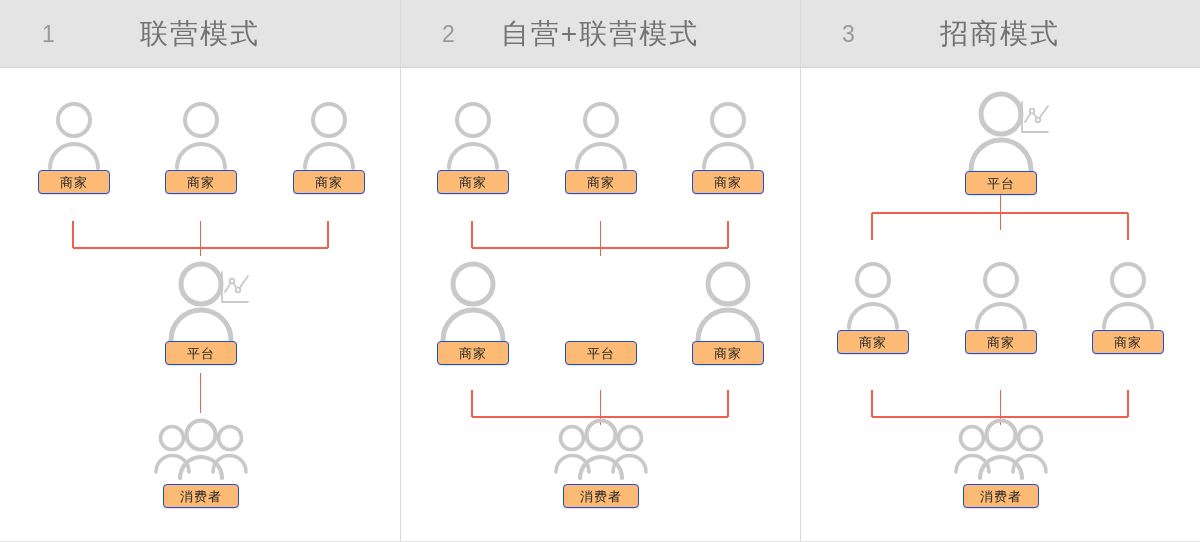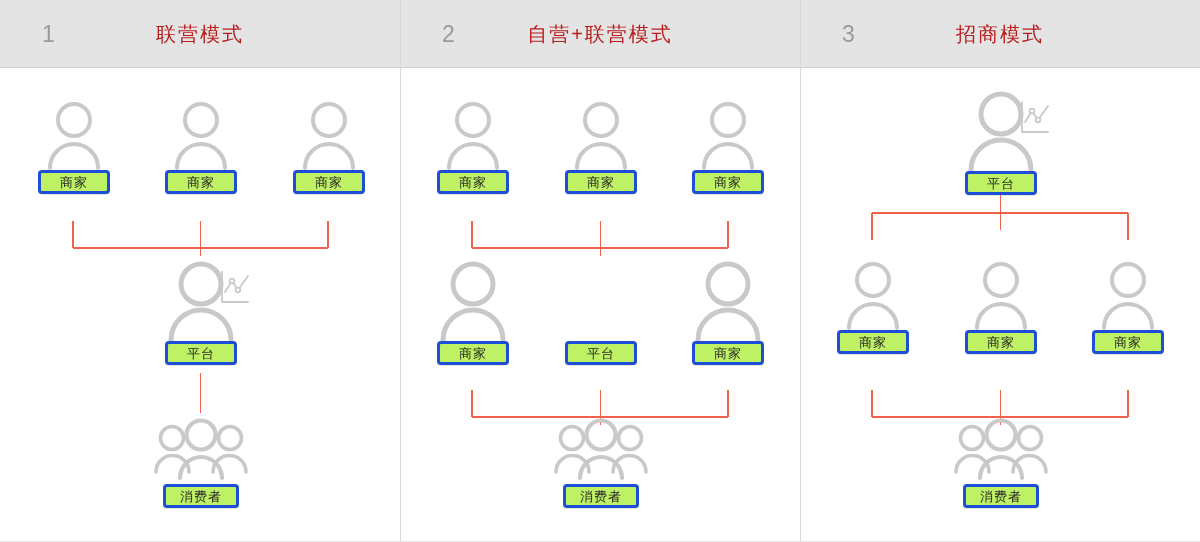--- a/index.html
+++ b/index.html
@@ -27,34 +27,34 @@
   .hdr-inner{
     position:absolute;left:0;top:0;width:400px;height:68px;
     display:flex;align-items:center;justify-content:center;
   }
   .hdr-num{
     color:#9a9a9a;font-size:23px;font-weight:400;
     letter-spacing:1px;
     position:absolute;left:42px;top:50%;transform:translateY(-50%);
   }
   .hdr-title{
-    color:#b91c1c;font-size:20px;font-weight:400;letter-spacing:2px;
+    color:#737373;font-size:28px;font-weight:400;letter-spacing:2px;
     text-align:center;width:100%;
   }
   .hdr-sep{position:absolute;left:0;top:67px;width:400px;height:1px;background:#d2d2d2;}
 
   
   .node{position:absolute;}
   .person{position:absolute;}
   .label{
     position:absolute;
     box-sizing:border-box;
-    border:3px solid #1d4ed8;
+    border:1px solid #1d4ed8;
     border-radius:4px;
-    background:#bef264;
+    background:#fdba74;
     color:#262626;
     font-size:13px;
     line-height:1;
     display:flex;align-items:center;justify-content:center;
     letter-spacing:1px;
     box-shadow:0 1px 0 rgba(0,0,0,0.10);
   }
   .label.w76{width:76px;height:24px;}
   .label.w72{width:72px;height:24px;}
 

